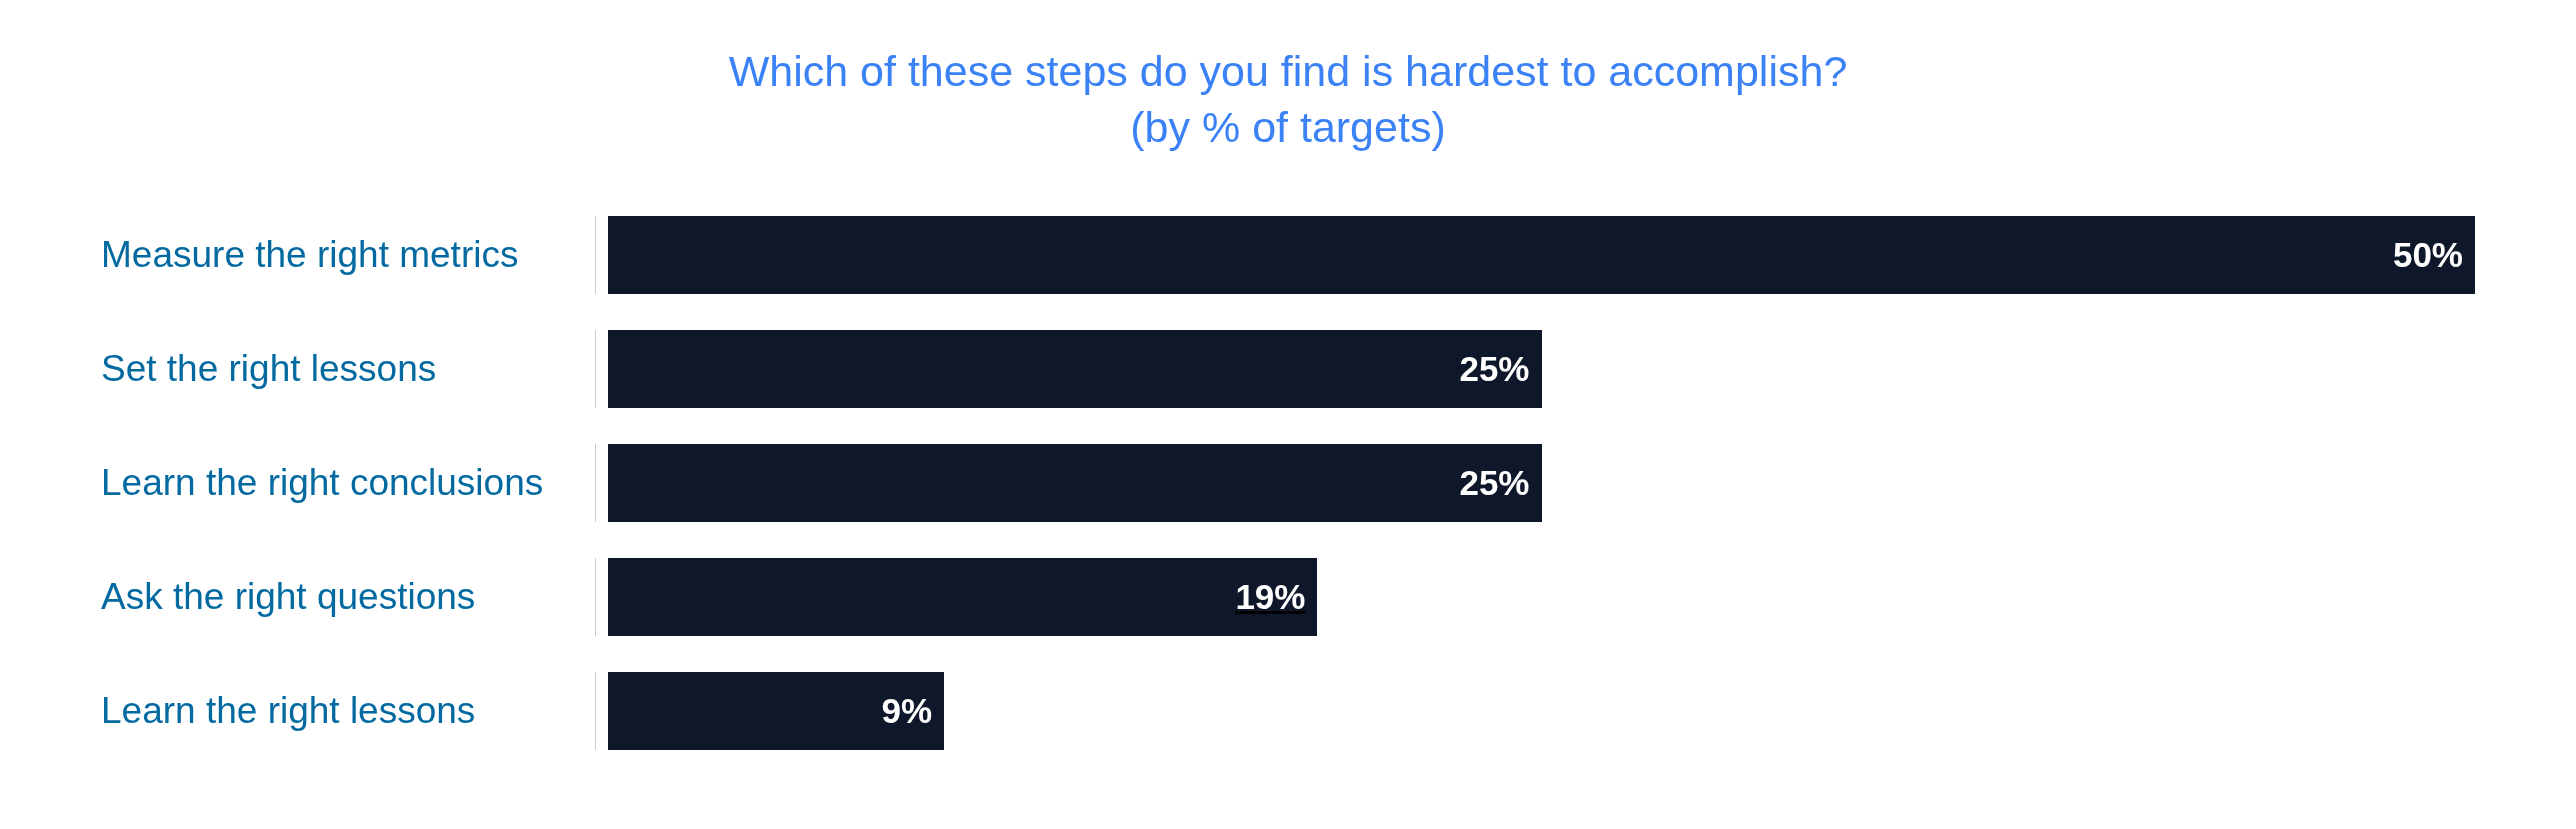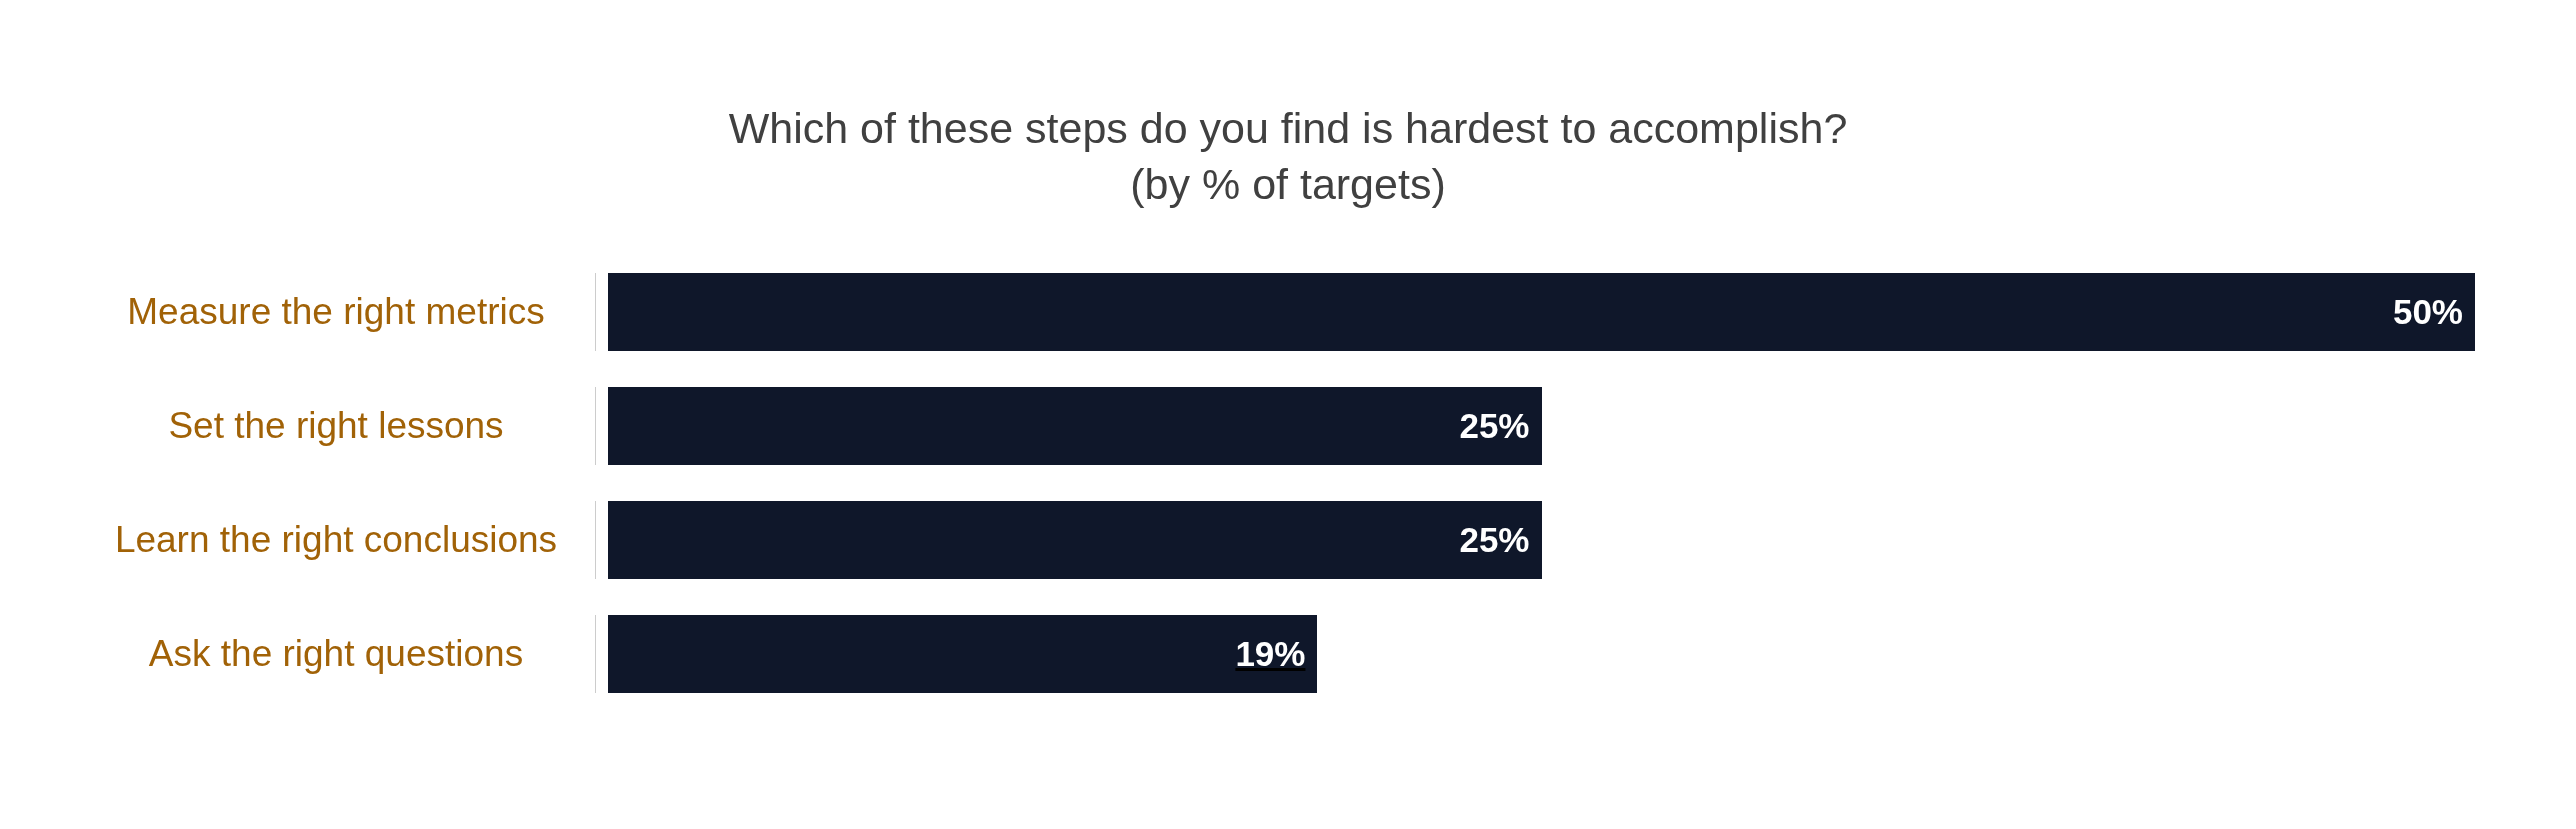--- a/index.html
+++ b/index.html
@@ -20,44 +20,44 @@
 
     .chart-container {
       width: 2470px;
       padding: 36px 48px;
     }
 
     .chart-title {
       text-align: center;
       font-size: 43px;
       font-weight: 400;
-      color: #404040;
+      color: #3b82f6;
       line-height: 1.3;
       margin-bottom: 60px;
     }
 
     .chart-body {
       display: flex;
       flex-direction: column;
       gap: 0;
     }
 
     .chart-row {
       display: flex;
       align-items: center;
       margin-bottom: 36px;
     }
 
     .row-label {
       width: 494px;
       min-width: 494px;
-      text-align: center;
+      text-align: left;
       padding-right: 24px;
       font-size: 37px;
-      color: #a16207;
+      color: #0369a1;
       font-weight: 400;
     }
 
     .bar-area {
       flex: 1;
       position: relative;
       border-left: 1.8px solid #cccccc;
       padding-left: 12px;
     }
 
@@ -112,15 +112,23 @@
         </div>
       </div>
       <div class="chart-row">
         <div class="row-label">Ask the right questions</div>
         <div class="bar-area">
           <div class="bar" style="width: 38%; text-decoration: underline;">
             <span class="bar-label">19%</span>
           </div>
         </div>
       </div>
+      <div class="chart-row">
+        <div class="row-label">Learn the right lessons</div>
+        <div class="bar-area">
+          <div class="bar" style="width: 18%;">
+            <span class="bar-label">9%</span>
+          </div>
+        </div>
+      </div>
     </div>
 </div>
 
 
 </body></html>

